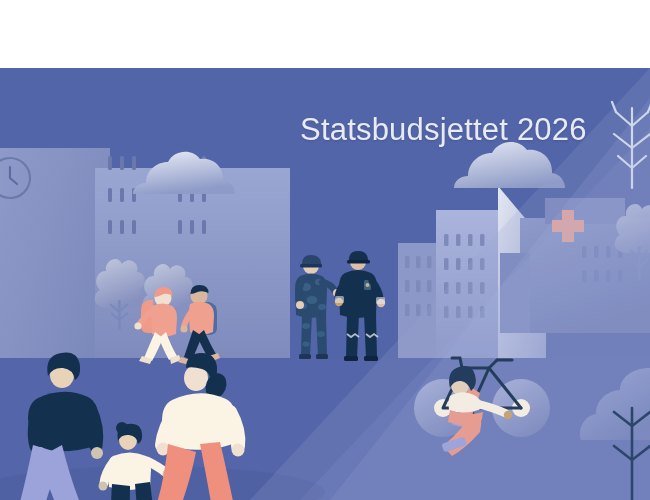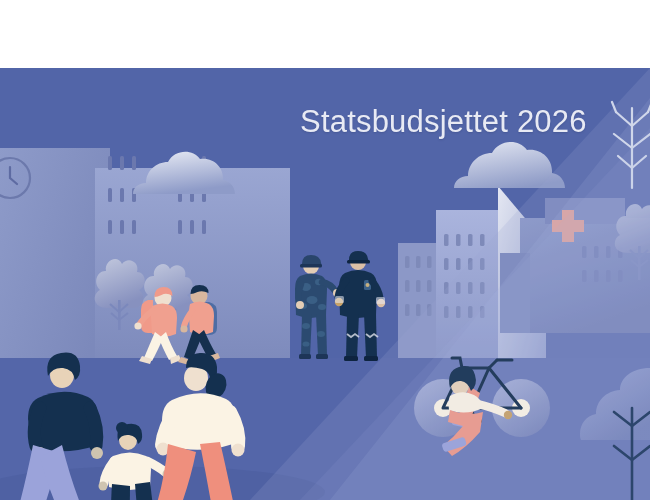--- a/index.html
+++ b/index.html
@@ -16,21 +16,21 @@
 
   
   .hero{
     position:absolute;left:0;top:68px;width:650px;height:432px;overflow:hidden;
     background:#5265a8;
   }
   .hero svg{display:block;width:650px;height:432px;}
 
   
   .hero-title{
-    position:absolute;left:300px;top:104px;
+    position:absolute;left:300px;top:112px;
     font-size:31px;line-height:36px;font-weight:400;
     color:#e8eaf4;letter-spacing:.2px;
     white-space:nowrap;
     text-shadow:0 1px 2px rgba(40,52,95,.25);
     z-index:6;pointer-events:none;
   }
 </style>
 </head>
 <body>
 

